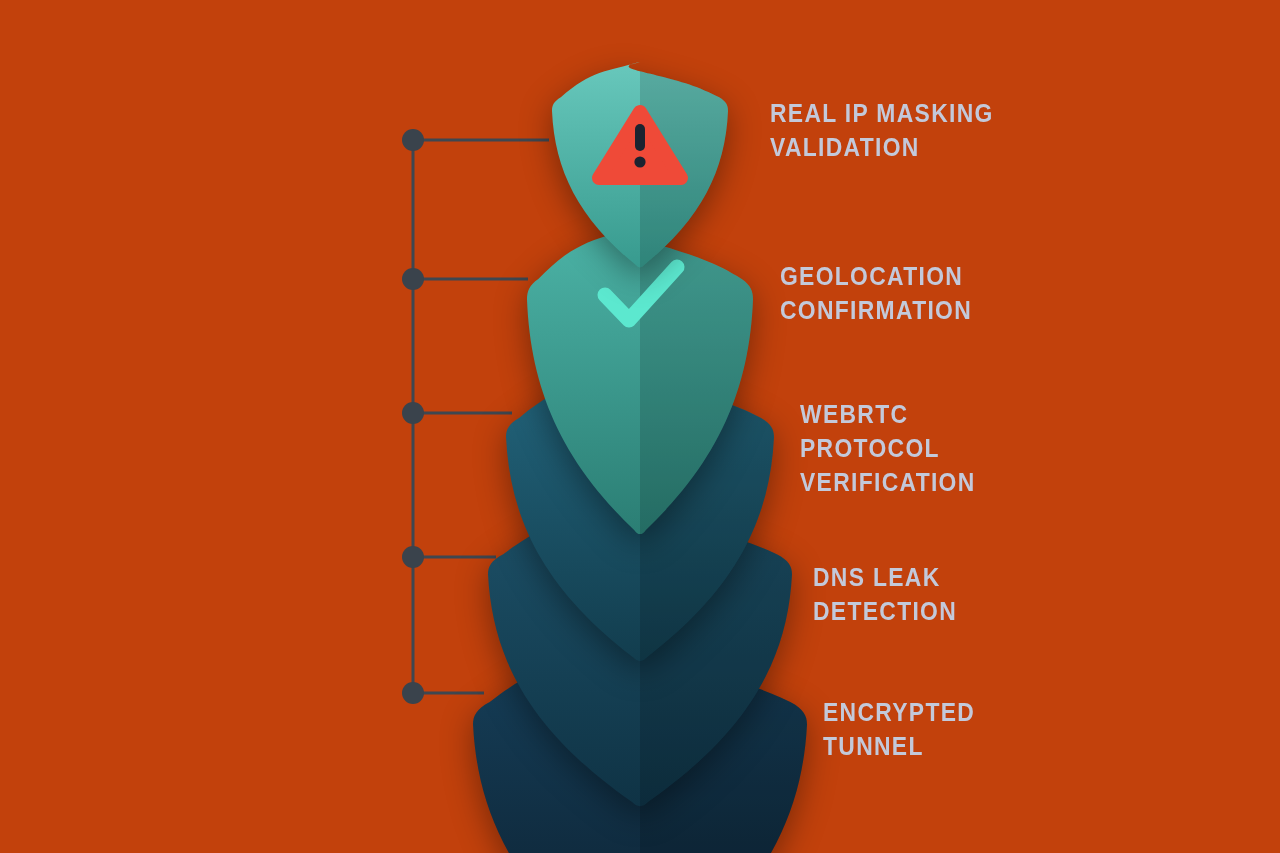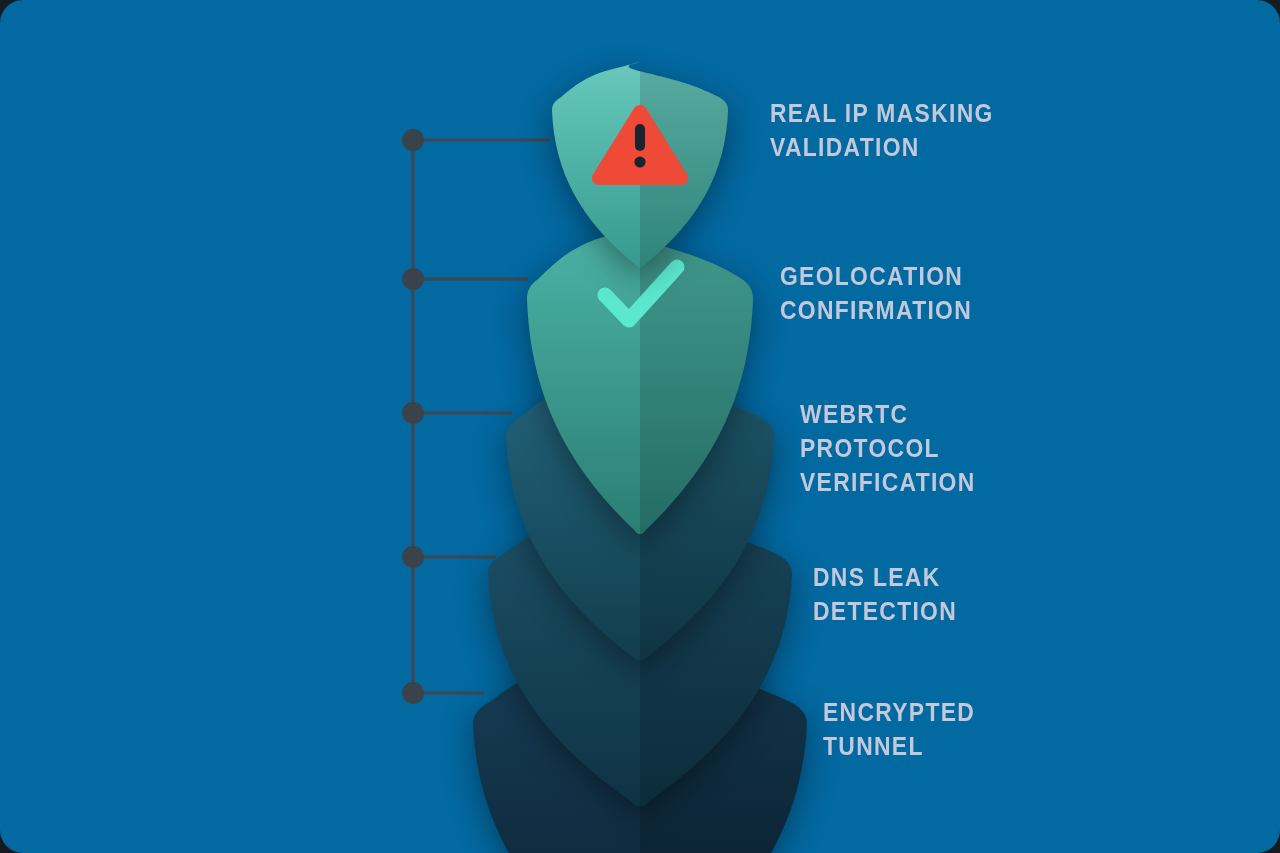--- a/index.html
+++ b/index.html
@@ -1,22 +1,21 @@
 <!DOCTYPE html>
 <html><head>
 <meta charset="utf-8">
 <style>
   html,body{margin:0;padding:0;background:#141b22;}
   .canvas{
     position:relative;
     width:1280px;height:853px;
-    background:#0369a1;
+    background:#c2410c;
     overflow:hidden;
     font-family:"Liberation Sans", sans-serif;
-    border-radius:23px;
   }
   #diagram{position:absolute;left:0;top:0;}
   .shield-g{filter:drop-shadow(0 10px 16px rgba(0,0,0,0.38));}
   .labels{position:absolute;left:0;top:0;width:100%;height:100%;pointer-events:none;}
   .row-label{
     position:absolute;
     color:#c3c9da;
     font-size:26px;
     font-weight:700;
     letter-spacing:1.5px;

